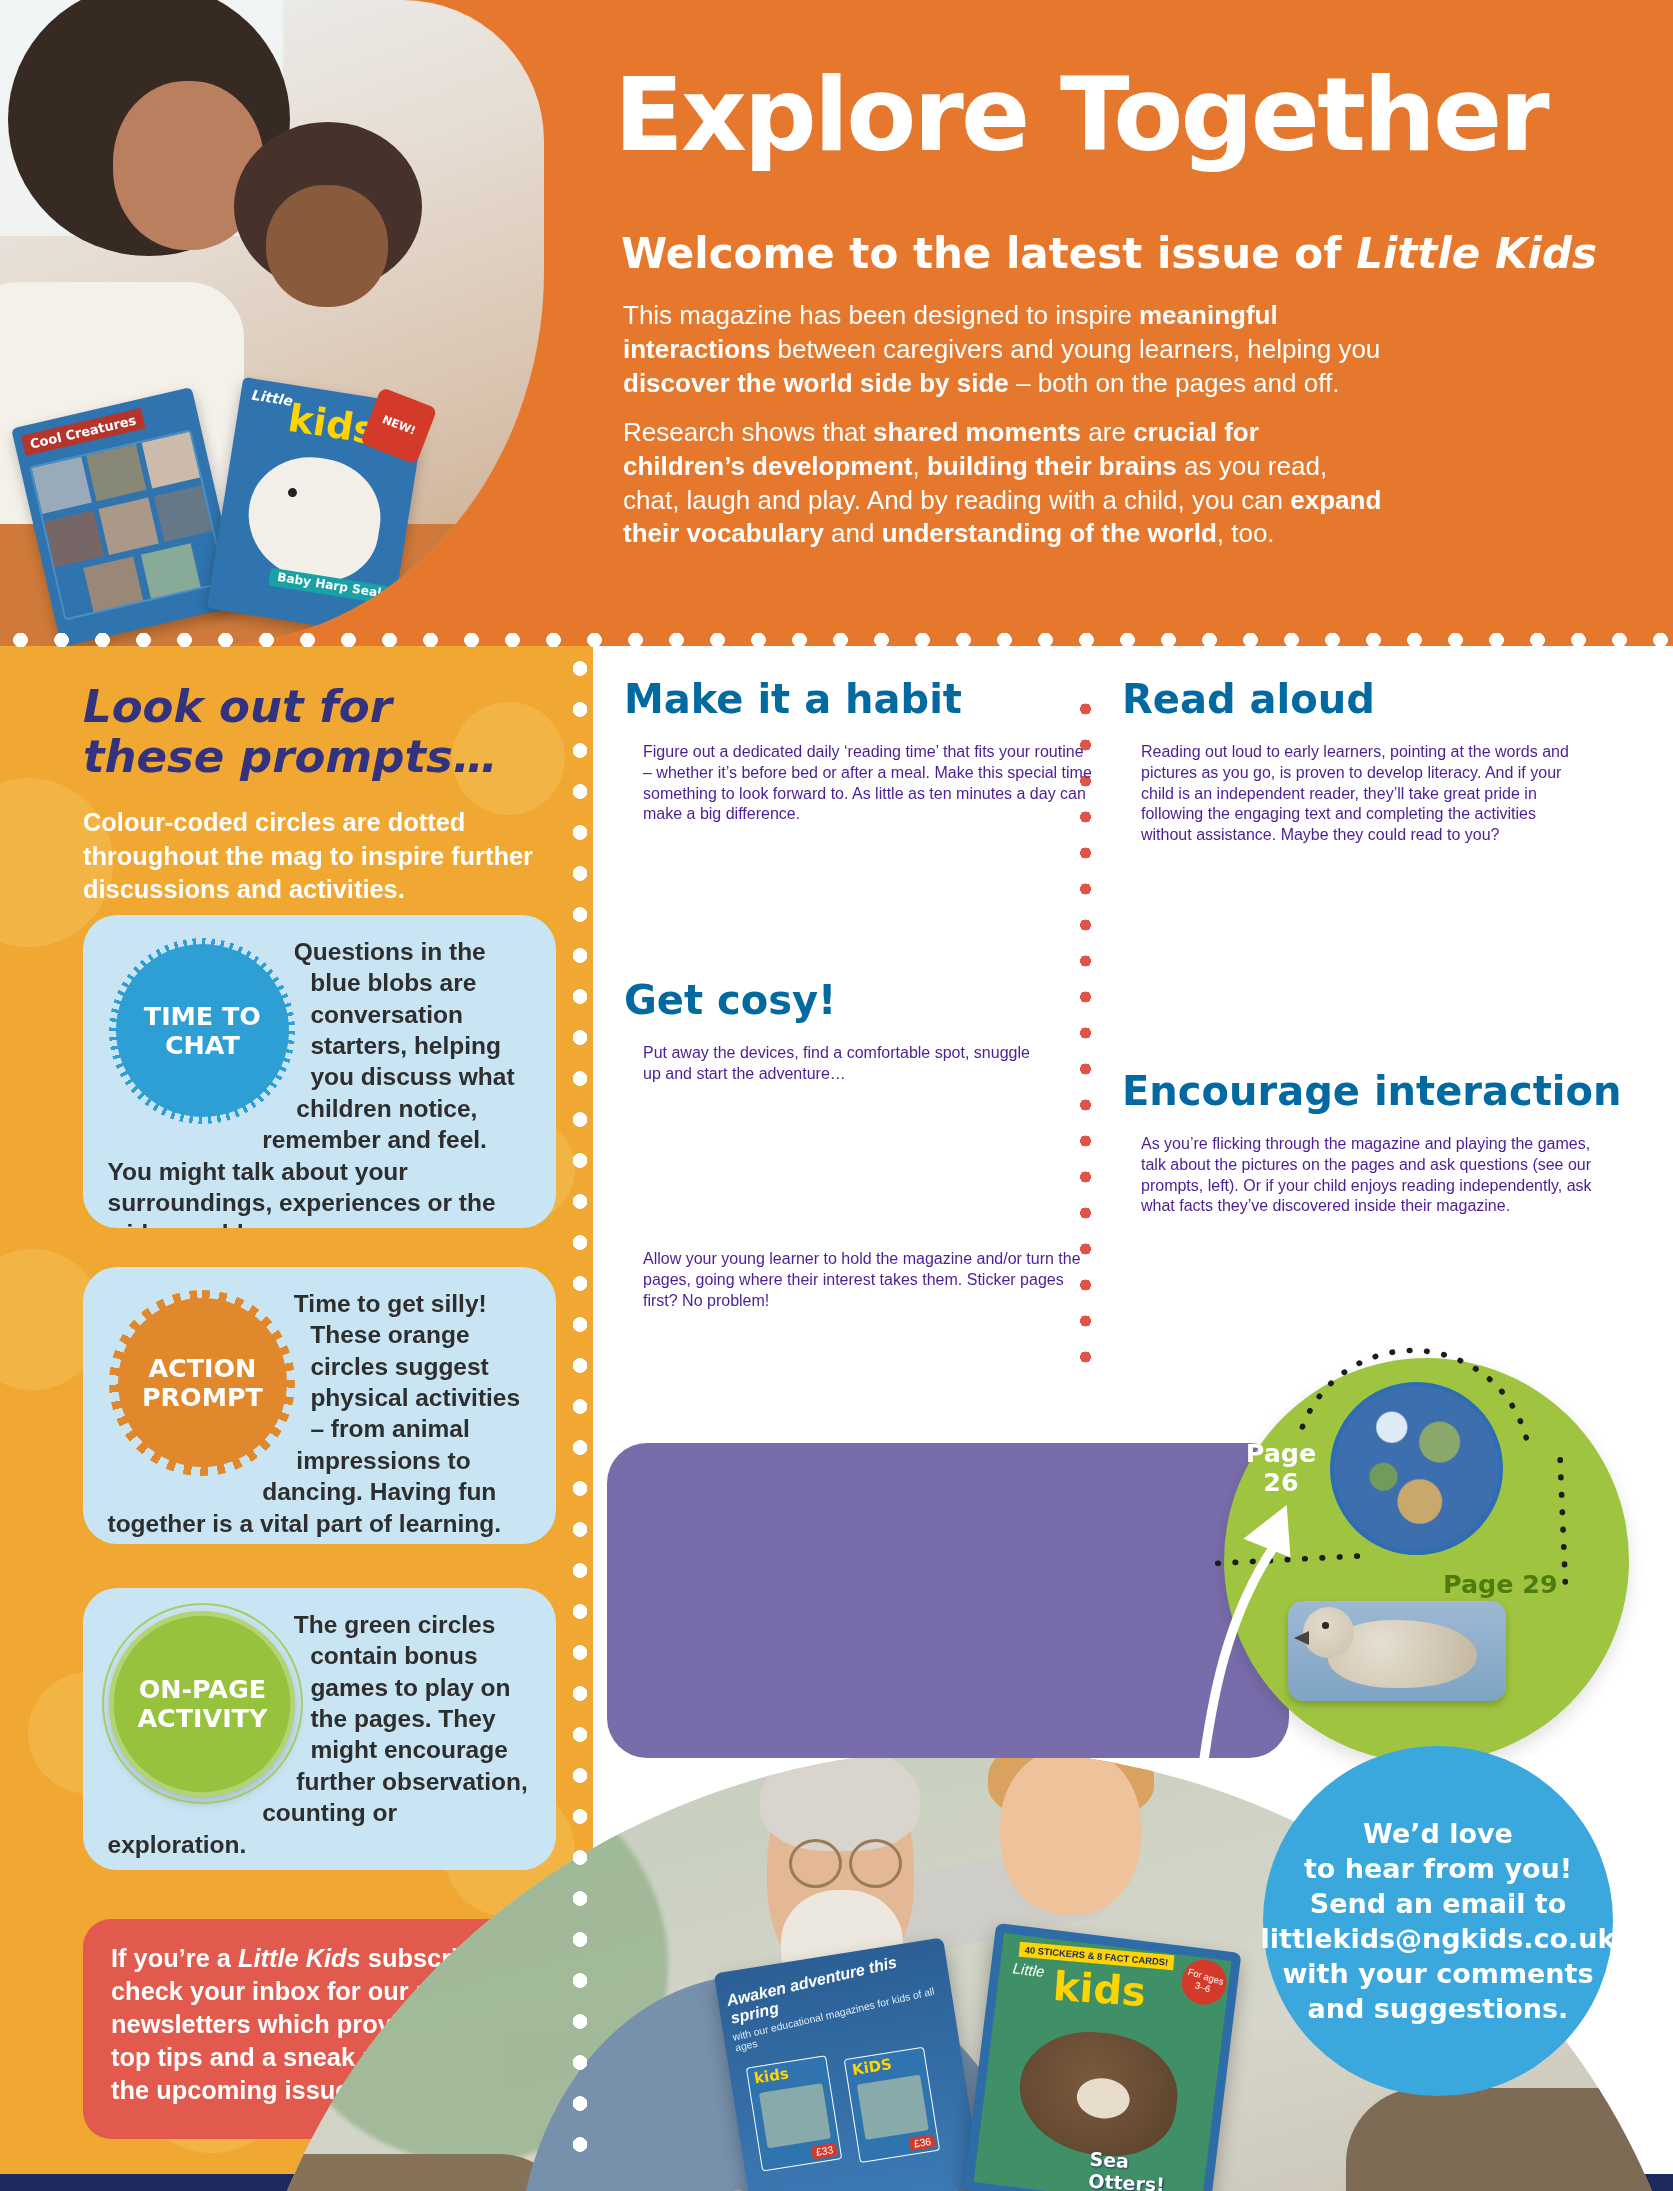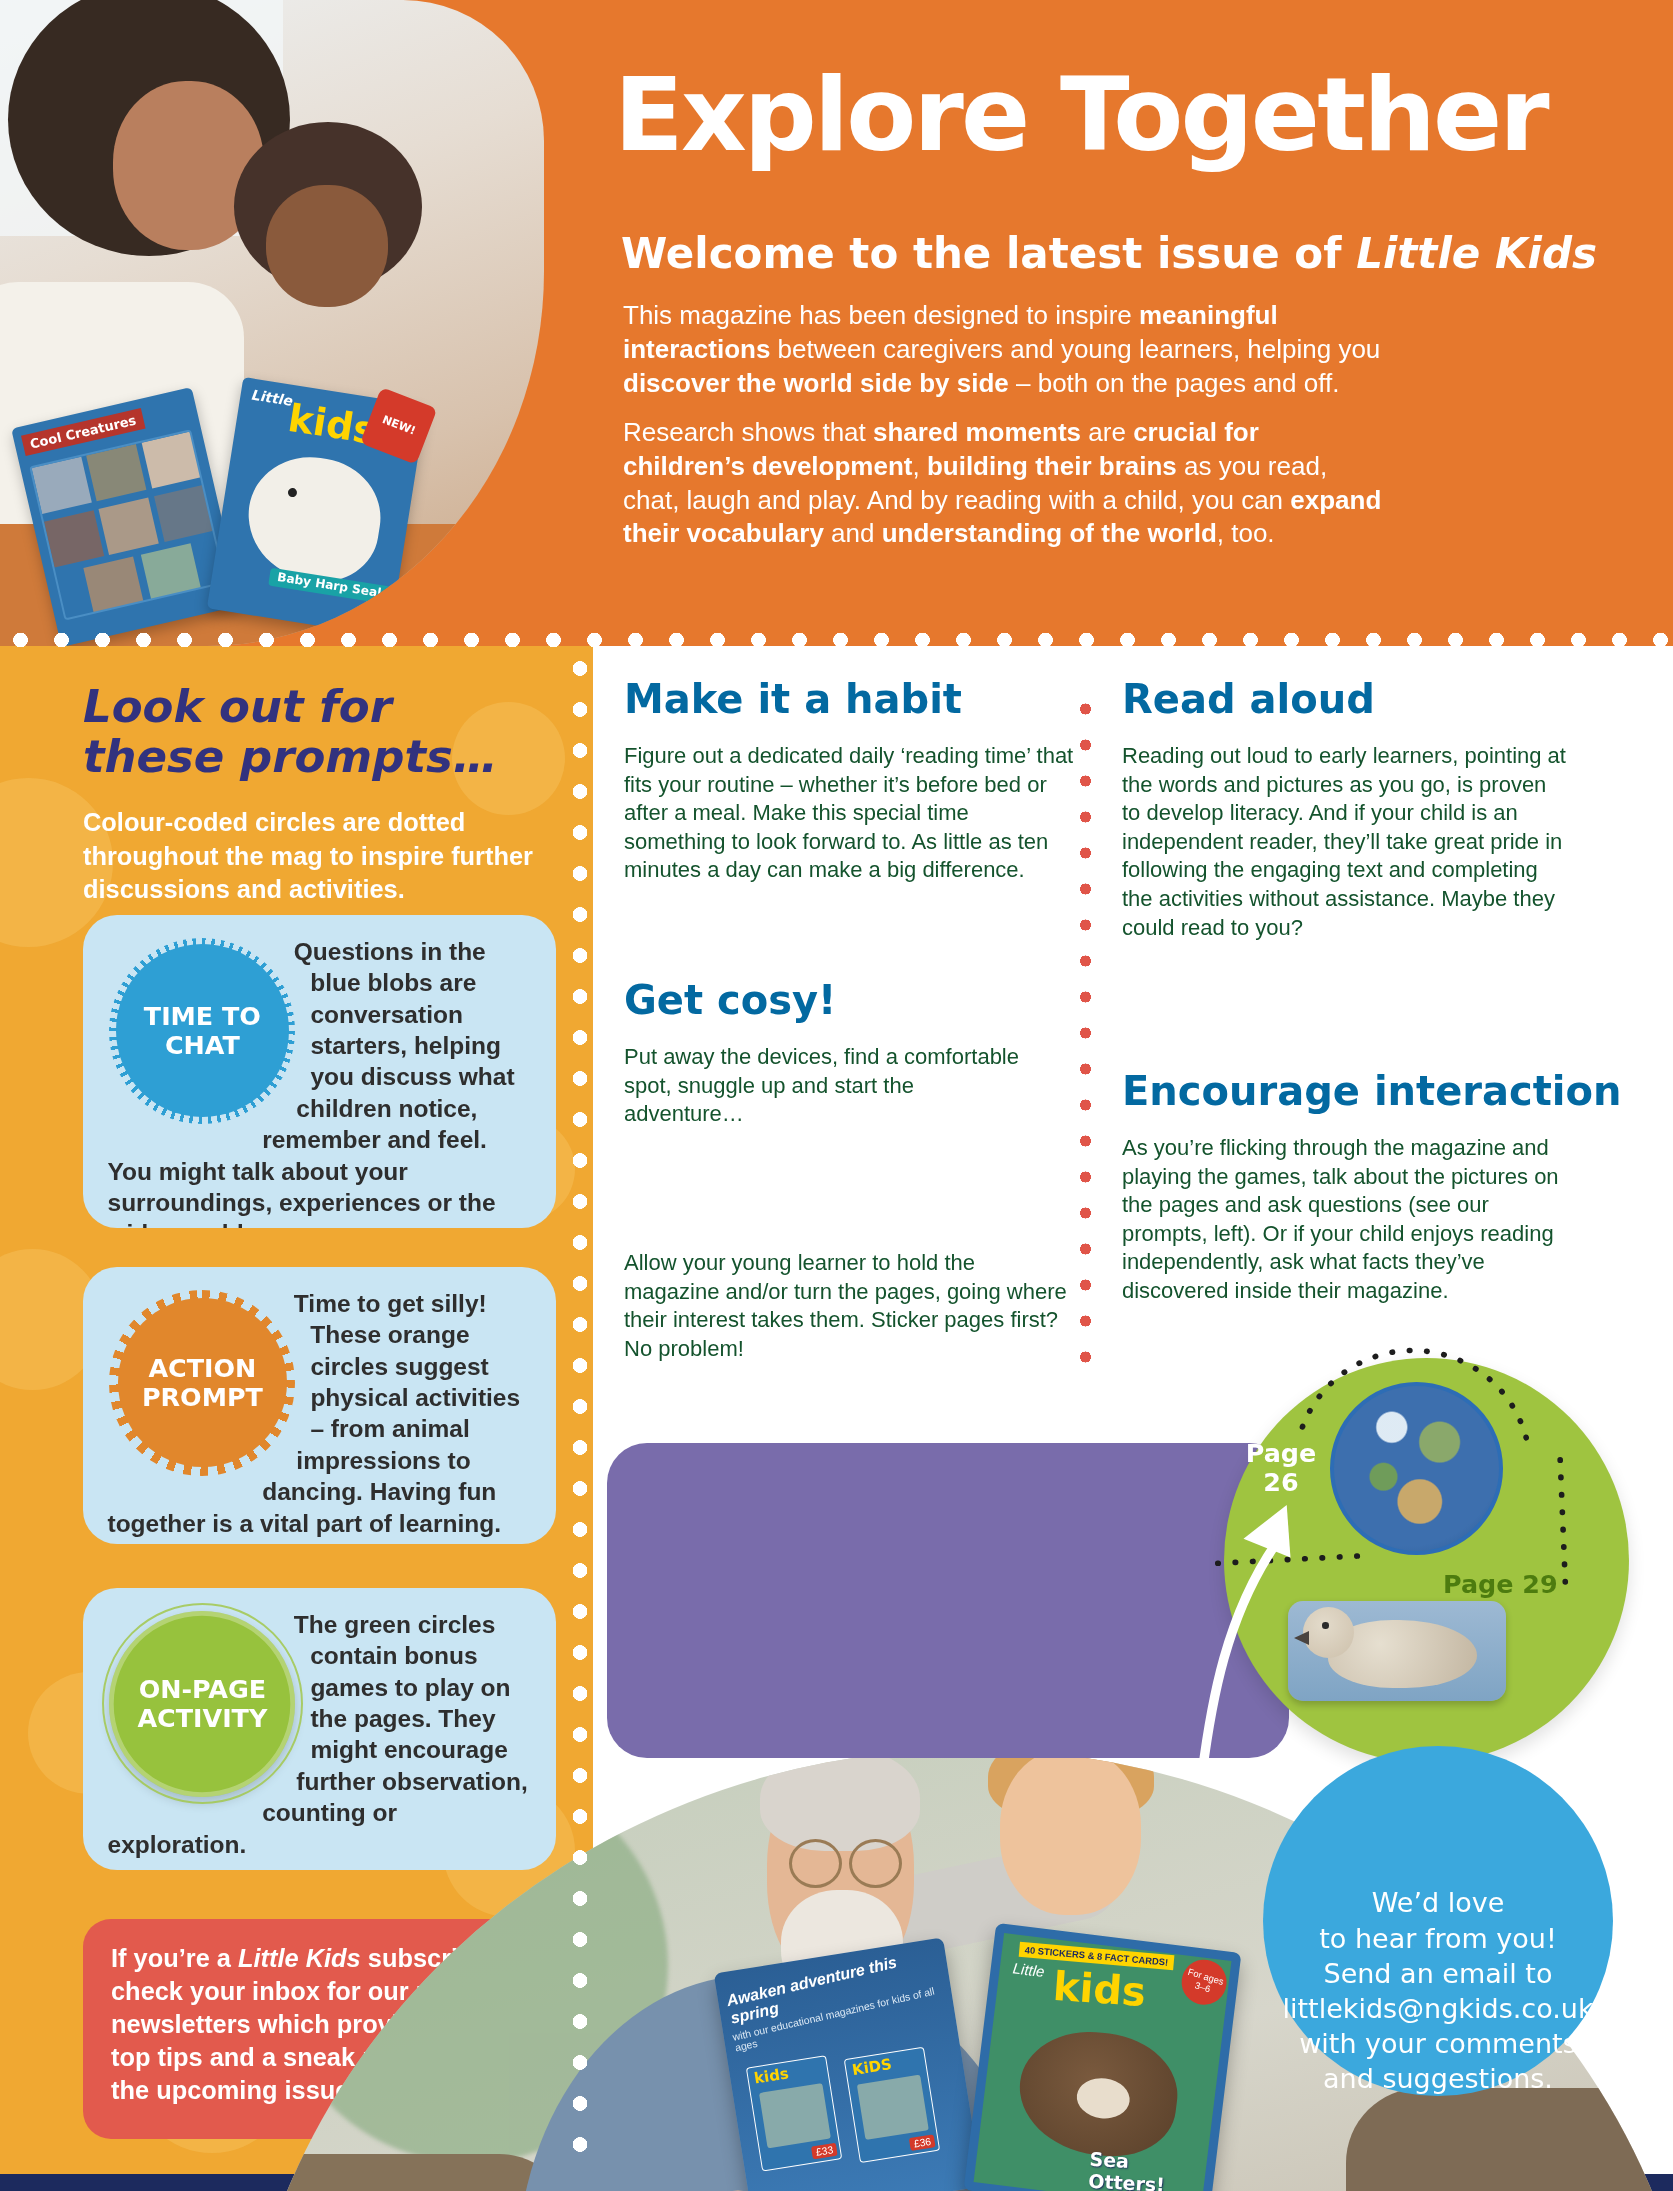--- a/index.html
+++ b/index.html
@@ -74,21 +74,21 @@
     background:repeating-conic-gradient(var(--c) 0deg 5deg, transparent 5deg 11deg); }
   .wavy::after { content:""; position:absolute; inset:8.5px; border-radius:50%; background:var(--c); }
   .rings { background:var(--c); border-radius:50%; box-shadow:inset 0 0 0 4.7px rgba(255,255,255,.28), 0 5.6px 11.3px rgba(0,0,0,.18); }
   .rings::after { content:""; position:absolute; inset:-7.5px; border:2.8px solid rgba(164,201,86,.9); border-radius:50%; }
   .ptext { font-size:24.5px; font-weight:bold; line-height:1.28; color:#2e2e2e; font-family:"Liberation Sans",sans-serif; }
   .note { position:absolute; left:83px; top:1919px; width:473px; height:220px; background:#e25a4d; border-radius:28px;
     padding:22.6px 28px; color:#fff; font-size:25.4px; font-weight:bold; line-height:1.3; }
   .note i { font-style:italic; }
   
   .tip-h { position:absolute; font-size:40px; color:#0369a1; }
-  .tip-b { position:absolute; font-size:22px; line-height:1.3; color:#14532d; }
+  .tip-b { position:absolute; font-size:16px; line-height:1.3; color:#4c1d95;margin-left:19px; }
   
   .stick-box { position:absolute; left:607px; top:1443px; width:682px; height:315px; background:#796cab; border-radius:40px; z-index:4; }
   .st-title { position:absolute; left:654px; top:1461px; font-size:42px; color:#fff; }
   .st-body { position:absolute; left:654px; top:1535px; width:565px; font-size:25px; font-weight:bold; line-height:1.3; color:#fff; }
   .st-cap { position:absolute; left:659px; top:1670px; width:565px; display:flex; justify-content:flex-end; align-items:center; gap:9.4px;
     color:#fff; font-size:24.5px; }
   .gcircle { position:absolute; left:1224px; top:1358px; width:405px; height:405px; border-radius:50%; background:#9fc440; z-index:5;
     box-shadow:0 7.5px 17px rgba(0,0,0,.12); }
   .earth { position:absolute; left:1330px; top:1382px; width:173px; height:173px; border-radius:50%; z-index:6;
     border:4.7px solid #2d6db5;
@@ -105,22 +105,22 @@
     background:linear-gradient(#9db9d3,#7fa4c4); box-shadow:0 3.8px 7.5px rgba(0,0,0,.2); }
   .cyg-body { position:absolute; left:40px; top:19px; width:149px; height:68px; border-radius:50% 60% 55% 50%;
     background:radial-gradient(circle at 35% 35%, #e6dfd0, #c2b5a0); }
   .cyg-head { position:absolute; left:15px; top:5.6px; width:51px; height:51px; border-radius:50%;
     background:radial-gradient(circle at 40% 35%, #e3dbcb, #cdc0ab); }
   .cyg-beak { position:absolute; left:5.6px; top:30px; width:0; height:0; border-top:7.5px solid transparent; border-bottom:7.5px solid transparent; border-right:15px solid #4a4440; }
   .cyg-eye { position:absolute; left:34px; top:21px; width:6.6px; height:6.6px; border-radius:50%; background:#2a2a2a; }
   .dash-svg, .warrow-svg { position:absolute; z-index:7; }
   
   .contact { position:absolute; left:1263px; top:1746px; width:350px; height:350px; border-radius:50%; background:#3ba8dd; z-index:9;
-    display:flex; flex-direction:column; align-items:center; justify-content:flex-end; text-align:center;
-    color:#fff; font-size:27px; font-weight:normal; line-height:1.3; font-family:"DejaVu Sans",sans-serif; }
+    display:flex; flex-direction:column; align-items:center; justify-content:center; text-align:center;
+    color:#fff; font-size:27px; font-weight:bold; line-height:1.3; font-family:"DejaVu Sans",sans-serif; }
   .contact a { color:#fff; text-decoration:none; font-size:27px; }
   
   .photo-bottom { position:absolute; left:235px; top:1749px; width:1469px; height:1403px; border-radius:50%; overflow:hidden; z-index:3;
     background:linear-gradient(165deg,#c2cdba 0%,#d7d6cb 30%,#bdb2a0 60%,#8d7c64 100%); }
   .pb-green { position:absolute; left:38px; top:19px; width:395px; height:395px; border-radius:50%; background:#8faf87; opacity:.7; filter:blur(1.9px); }
   .pb-couch-l { position:absolute; left:-56px; top:405px; width:395px; height:847px; background:#857259; border-radius:75px; }
   .pb-couch-r { position:absolute; left:1111px; top:339px; width:452px; height:942px; background:#7e6b55; border-radius:75px; }
   .pb-body { position:absolute; left:282px; top:226px; width:527px; height:659px; background:#7791ad; border-radius:45% 45% 0 0; }
   .pb-head-g { position:absolute; left:532px; top:13px; width:147px; height:224px; background:#e4b795; border-radius:46%; }
   .pb-hair-g { position:absolute; left:525px; top:-1.9px; width:160px; height:104px; background:#d9d4cd; border-radius:50% 50% 40% 40%; }

